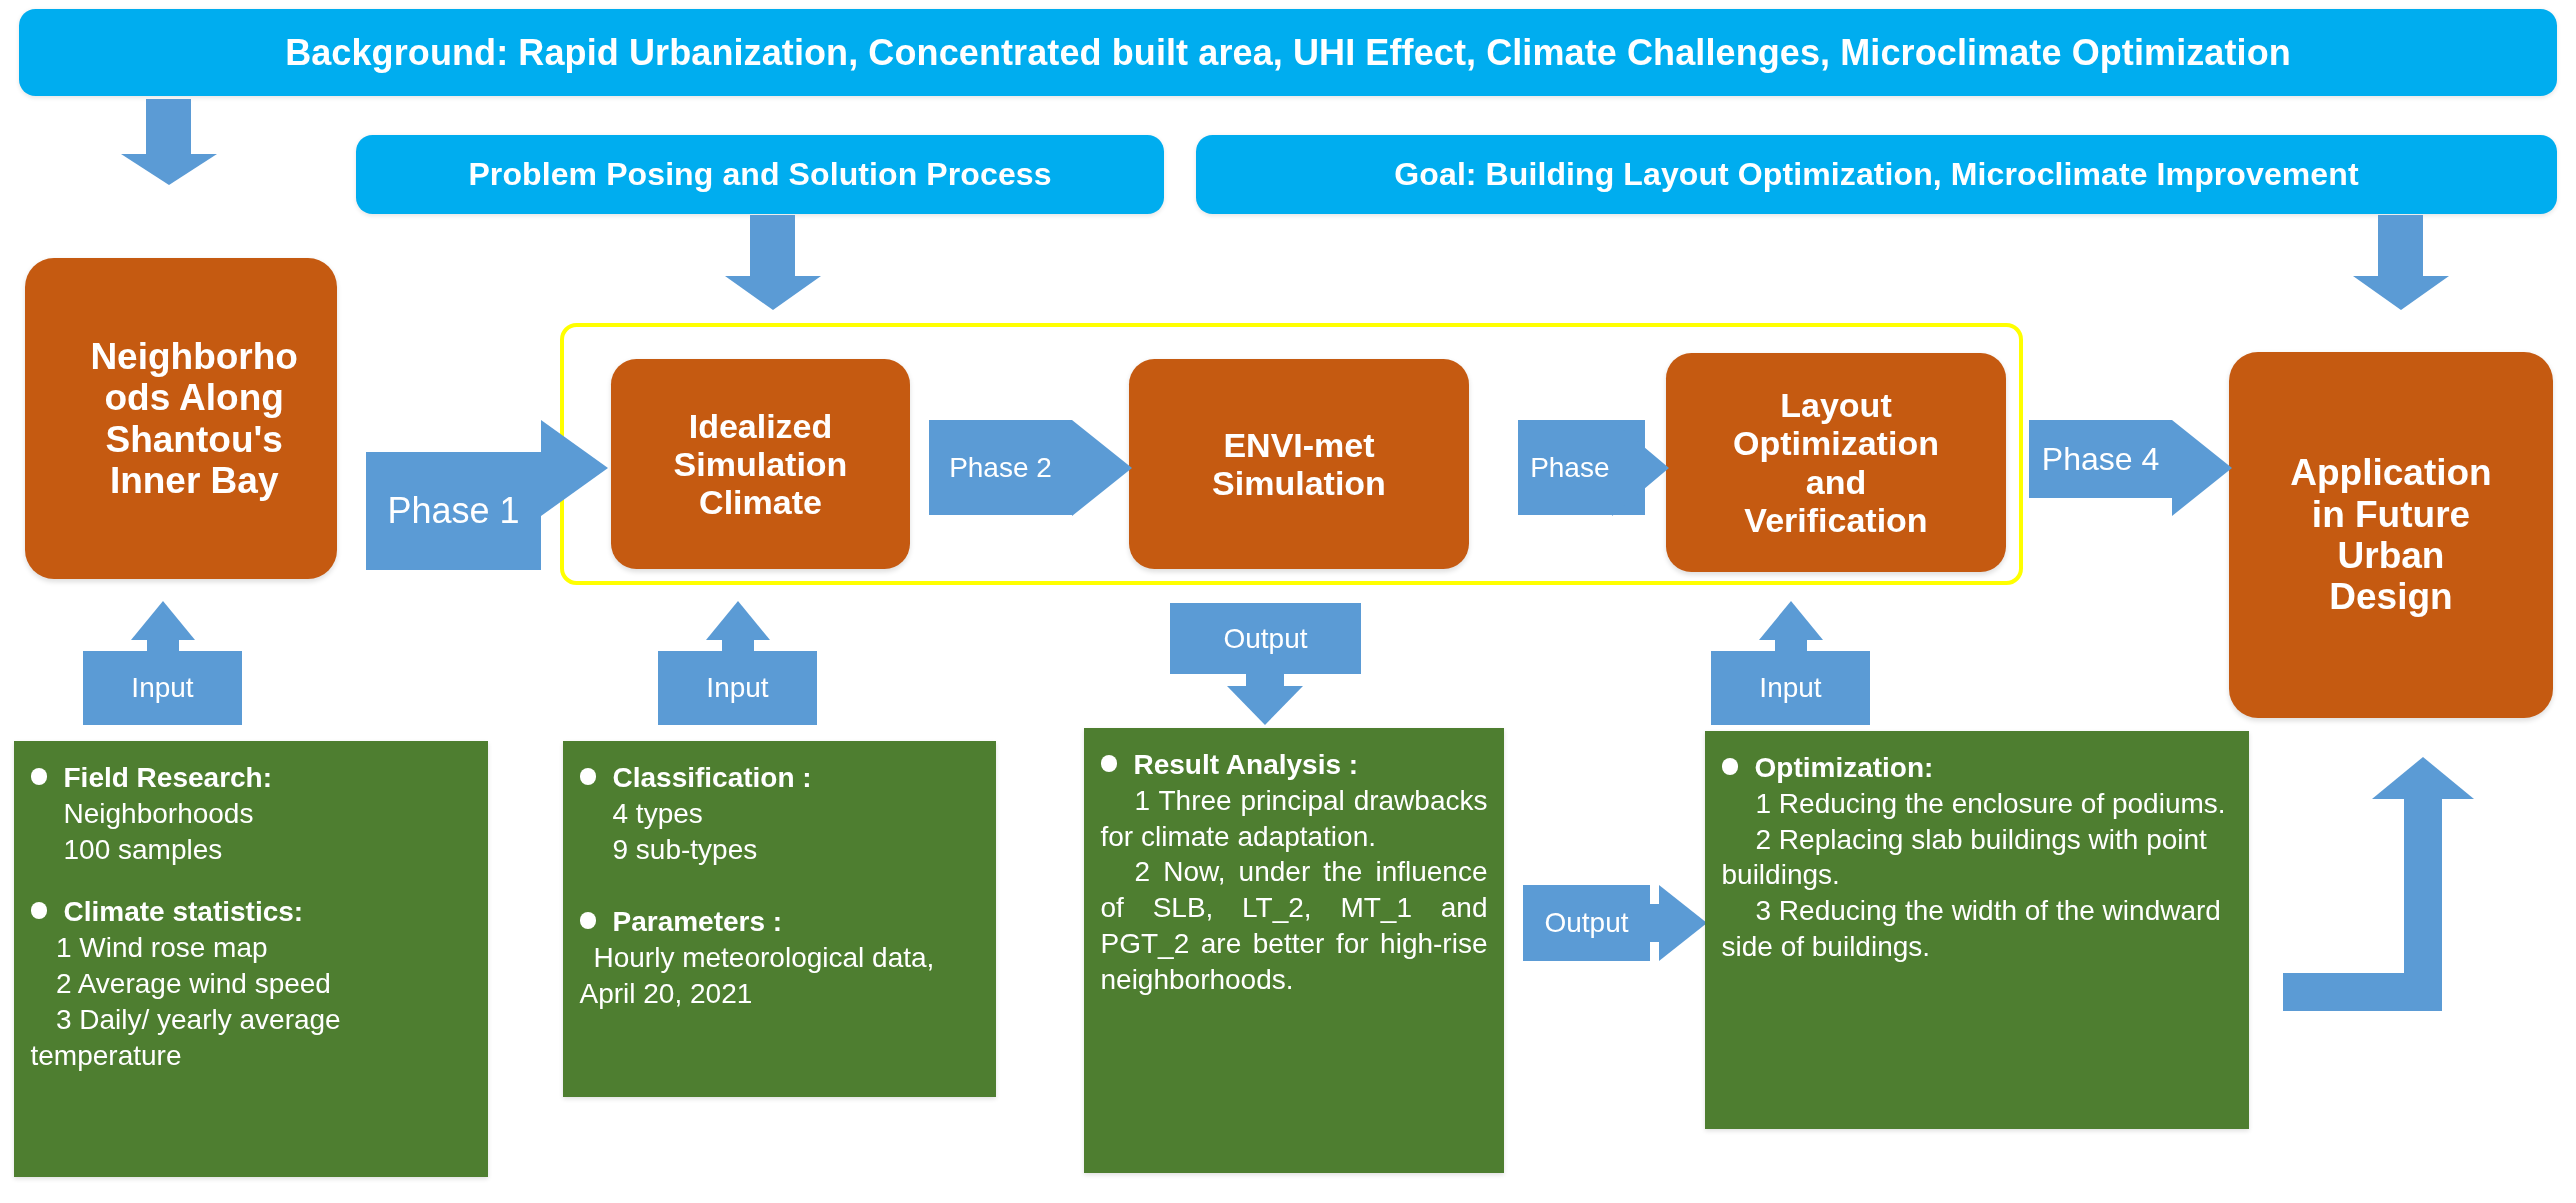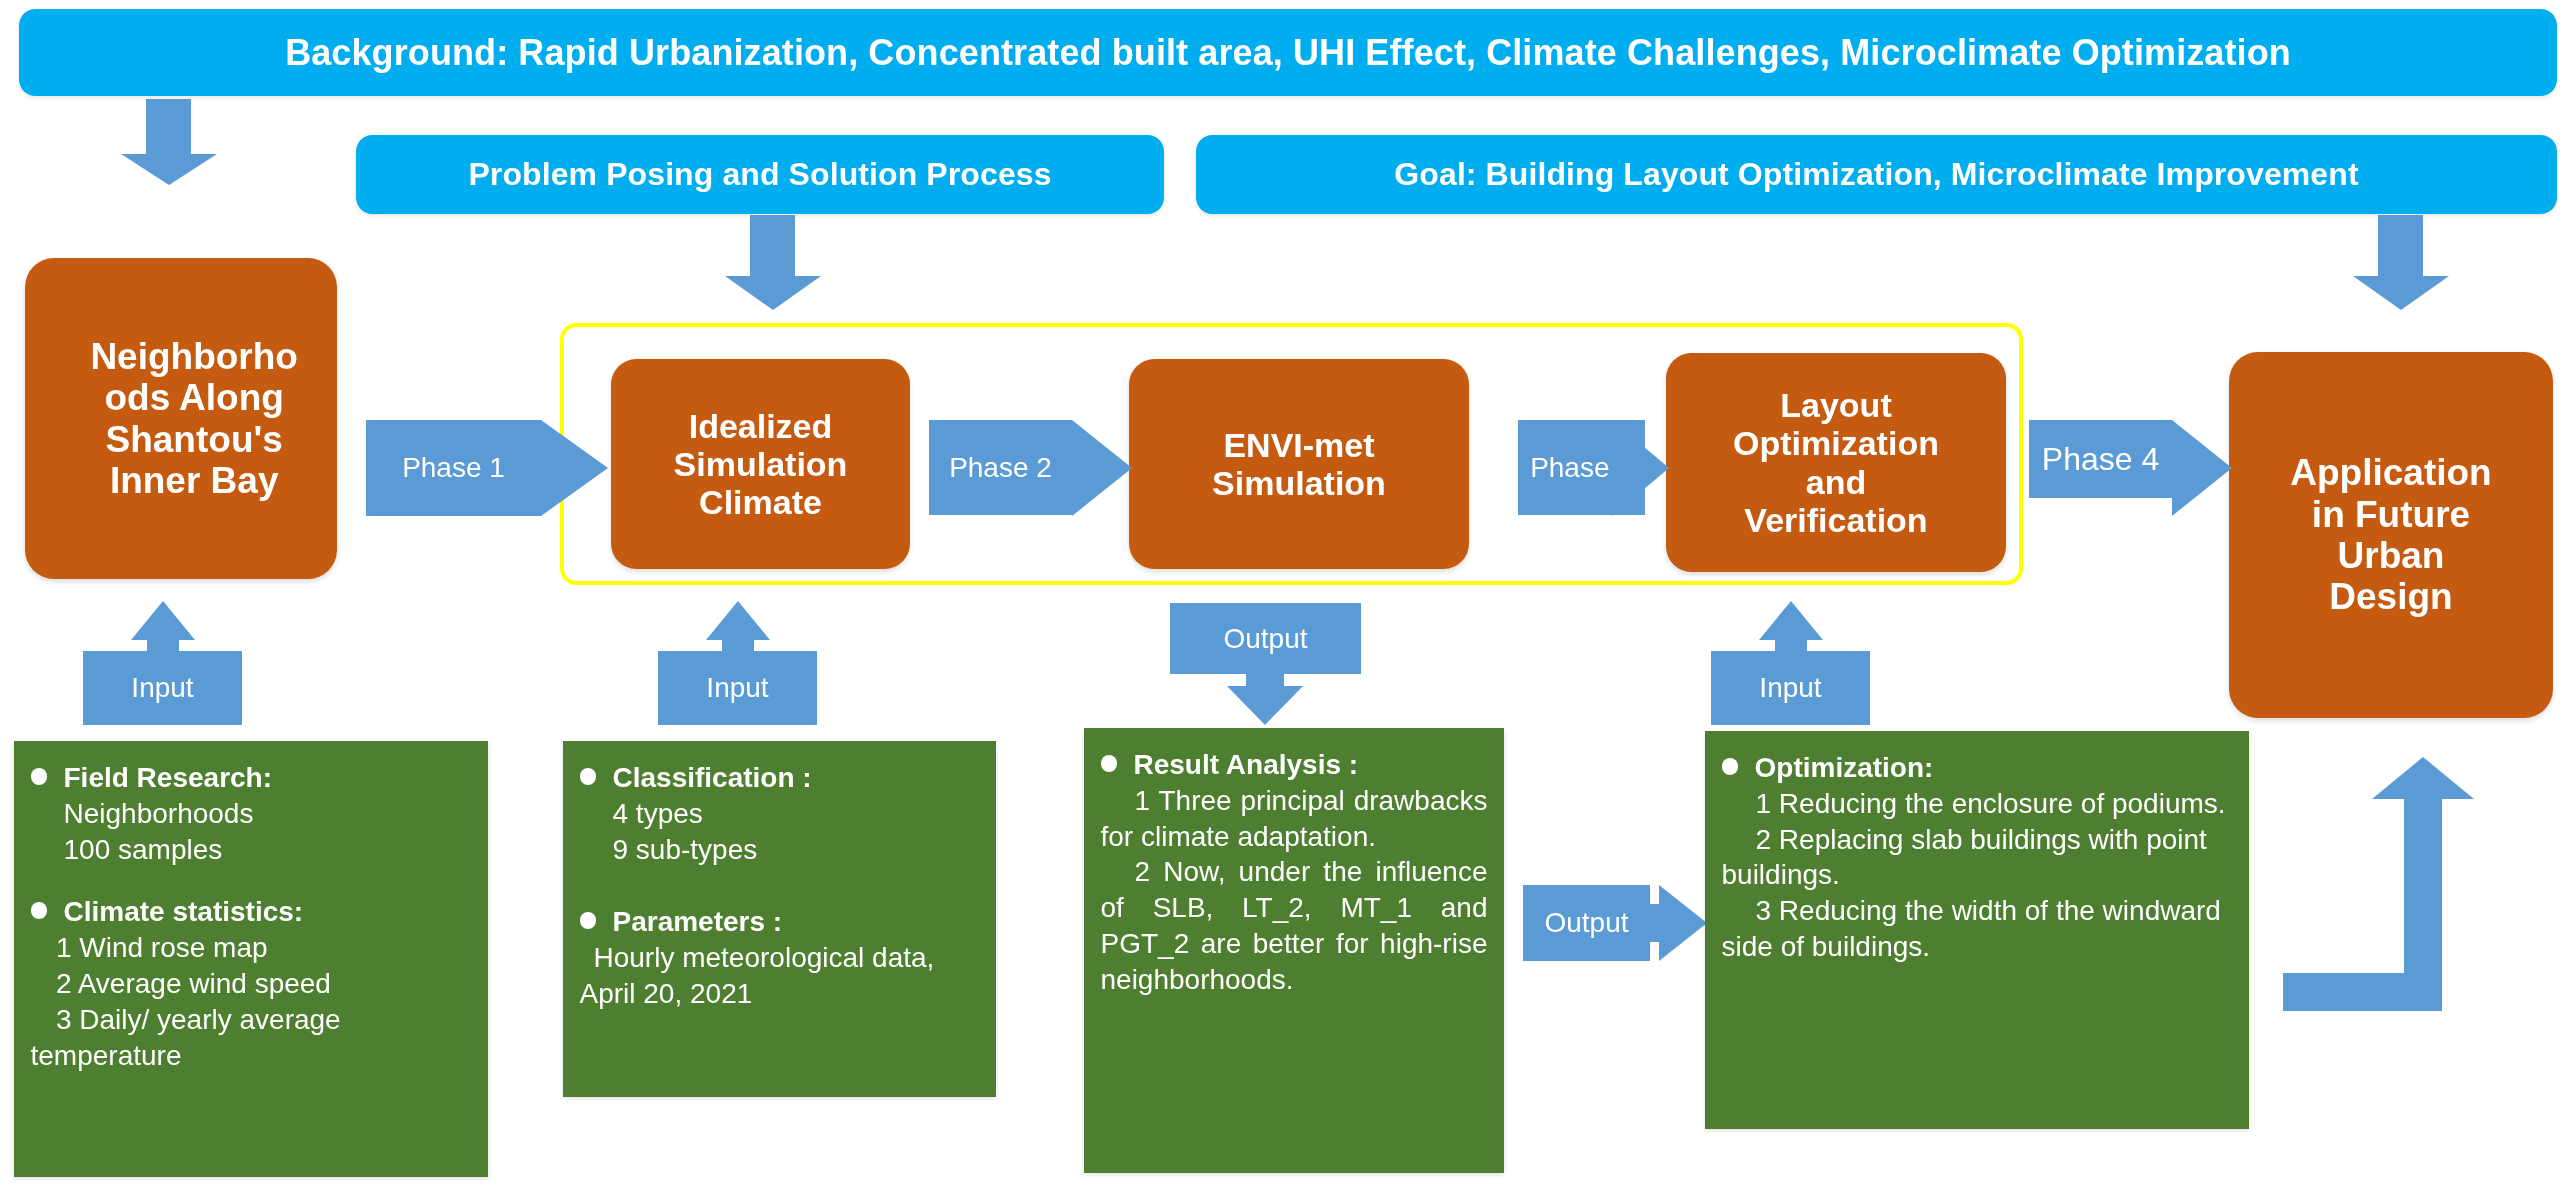--- a/index.html
+++ b/index.html
@@ -216,21 +216,21 @@
   <div class="abs orange narrow-radius" style="left:1666px; top:353px; width:340px; height:219px; font-size:34px;">
     <div>
       <span>Layout</span><br>
       <span>Optimization</span><br>
       <span>and</span><br>
       <span>Verification</span>
     </div>
   </div>
 
   <div class="phase-arrow" style="left:366px; top:420px; width:242px; height:95px;">
-    <div class="body" style="width:175px; height:96px; font-size:28px;">Phase 1</div>
+    <div class="body" style="width:175px; height:118px; font-size:36px;margin-top:32px;">Phase 1</div>
     <div class="head" style="left:175px; border-width:48px 0 48px 67px;"></div>
   </div>
 
   <div class="phase-arrow" style="left:929px; top:420px; width:204px; height:95px;">
     <div class="body" style="width:143px; height:95px; font-size:28px;">Phase 2</div>
     <div class="head" style="left:143px; border-width:48px 0 48px 60px;"></div>
   </div>
 
   <div class="phase-arrow" style="left:1485px; top:420px; width:184px; height:95px;">
     <div class="body" style="width:127px; height:95px; font-size:28px;margin-left:33px;">Phase 3</div>

